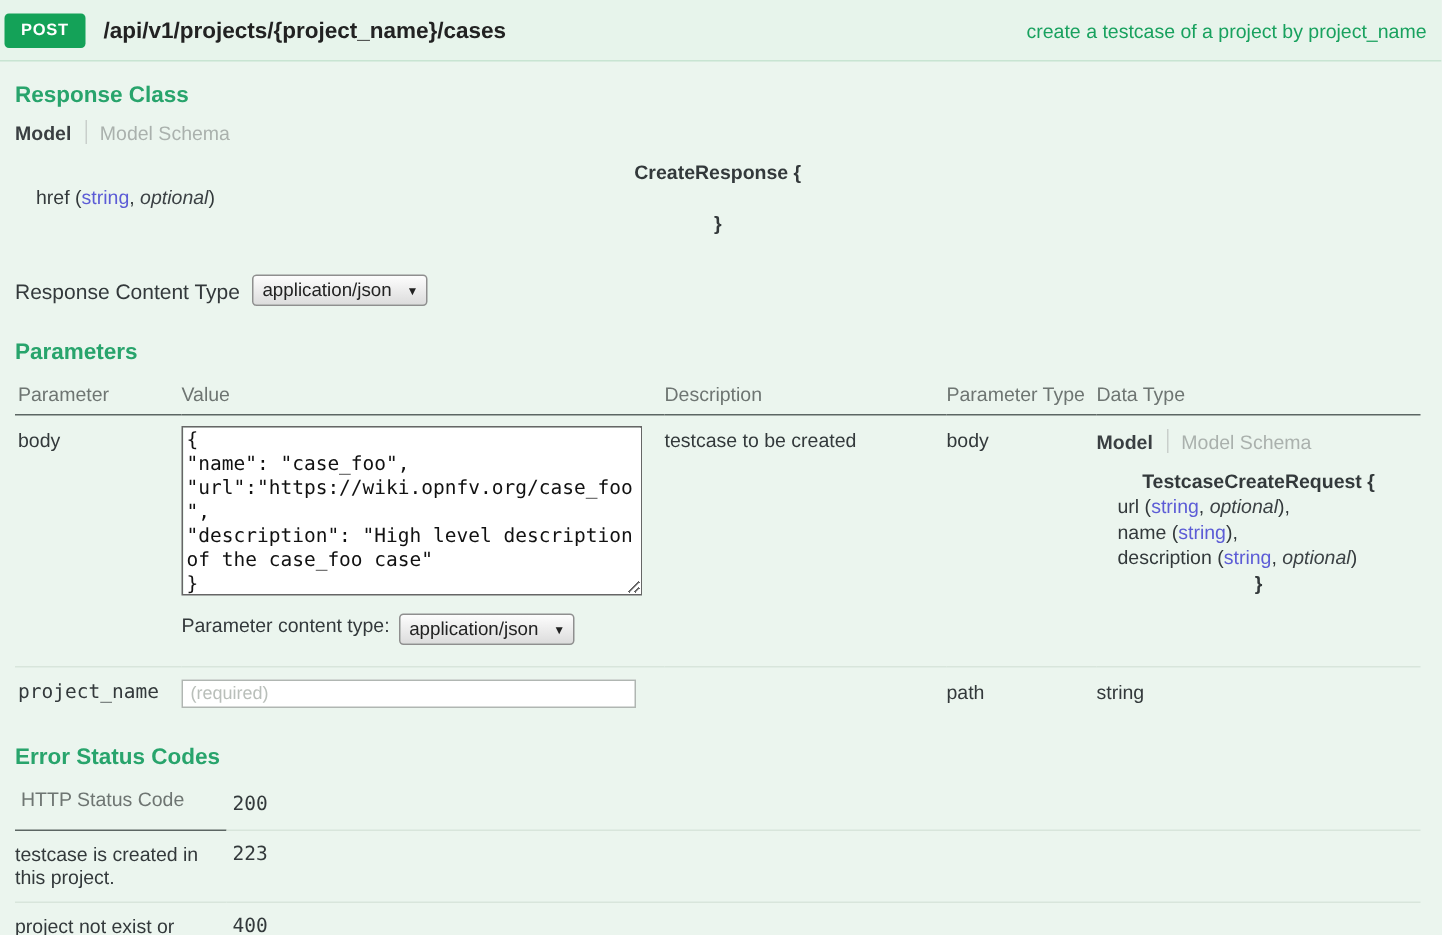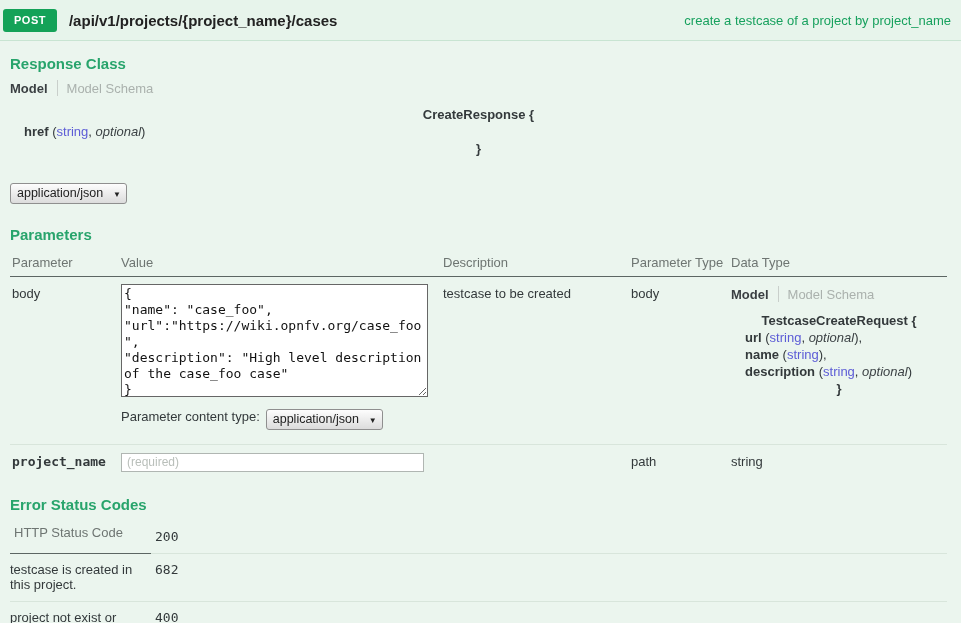--- a/index.html
+++ b/index.html
@@ -43,21 +43,21 @@
   
   .sig-tabs { display:flex; align-items:center; font-size:13px; margin-bottom:10px; }
   .tab-active { color:#3a3f42; font-weight:bold; cursor:pointer; }
   .tab-sep { width:1px; height:16px; background:#c9cfcb; margin:0 9px; }
   .tab-inactive { color:#aab1ad; cursor:pointer; }
 
   
   .signature { font-size:13px; line-height:17px; color:#33393b; }
   .sig-model-name, .sig-close { font-weight:bold;text-align:center; }
   .sig-prop { padding-left:14px; }
-  .sig-prop-name { font-weight:bold; }
+  .sig-prop-name { font-weight:normal; }
   .sig-type { color:#5c5cd6; }
   .sig-flag { font-style:italic; color:#3c4245; }
 
   
   .rct-row { display:flex; align-items:center; margin:26px 0 22px 0; }
   .rct-label { font-size:14px; margin-right:8px; }
 
   
   .select-wrap { position:relative; display:inline-block; }
   .select-wrap select {
@@ -78,21 +78,21 @@
   .params-grid { display:grid; grid-template-columns:111px 322px 188px 100px 1fr; }
   .grid-head {
     color:#6e7572; font-size:13px;
     padding:4px 0 6px 0;
     border-bottom:1px solid #5c6663;
   }
   .grid-head.first, .cell.first { padding-left:2px; }
   .cell { padding-top:9px; font-size:13px; }
   .row-sep { border-bottom:1px solid #d8e5db; padding-bottom:14px; }
 
-  .param-name-mono { font-family:"DejaVu Sans Mono", monospace; font-weight:bold; font-size:13px; }
+  .param-name-mono { font-family:"DejaVu Sans Mono", monospace; font-weight:normal; font-size:13px; }
 
   
   .json-input {
     width:307px; height:113px;
     font-family:"DejaVu Sans Mono", monospace;
     font-size:13px; line-height:16px;
     color:#111;
     border:1px solid #666; background:#fff;
     padding:1px 2px;
     resize:both;
@@ -148,20 +148,21 @@
   <div class="signature">
     <div class="sig-model-name">CreateResponse {</div>
     <div class="sig-prop">
       <span class="sig-prop-name">href</span>
       <span> </span><span>(</span><span class="sig-type">string</span><span>, </span><span class="sig-flag">optional</span><span>)</span>
     </div>
     <div class="sig-close">}</div>
   </div>
 
   <div class="rct-row">
+    <span class="rct-label">Response Content Type</span>
     <span class="select-wrap">
       <select>
         <option>application/json</option>
       </select>
       <span class="select-arrow">▼</span>
     </span>
   </div>
 
   <h4 class="section-heading">Parameters</h4>
 
@@ -227,21 +228,21 @@
 
   <div class="errors-section">
     <h4 class="section-heading">Error Status Codes</h4>
 
     <div class="errors-grid">
       <div class="grid-head first">HTTP Status Code</div>
 
       <div class="err-cell err-code">200</div>
       <div class="err-cell">testcase is created in this project.</div>
 
-      <div class="err-cell err-code">682</div>
+      <div class="err-cell err-code">223</div>
       <div class="err-cell">project not exist or testcase already exists in this project</div>
 
       <div class="err-cell err-code">400</div>
       <div class="err-cell">body or name not provided</div>
     </div>
 
   </div>
 
 </div>
 

